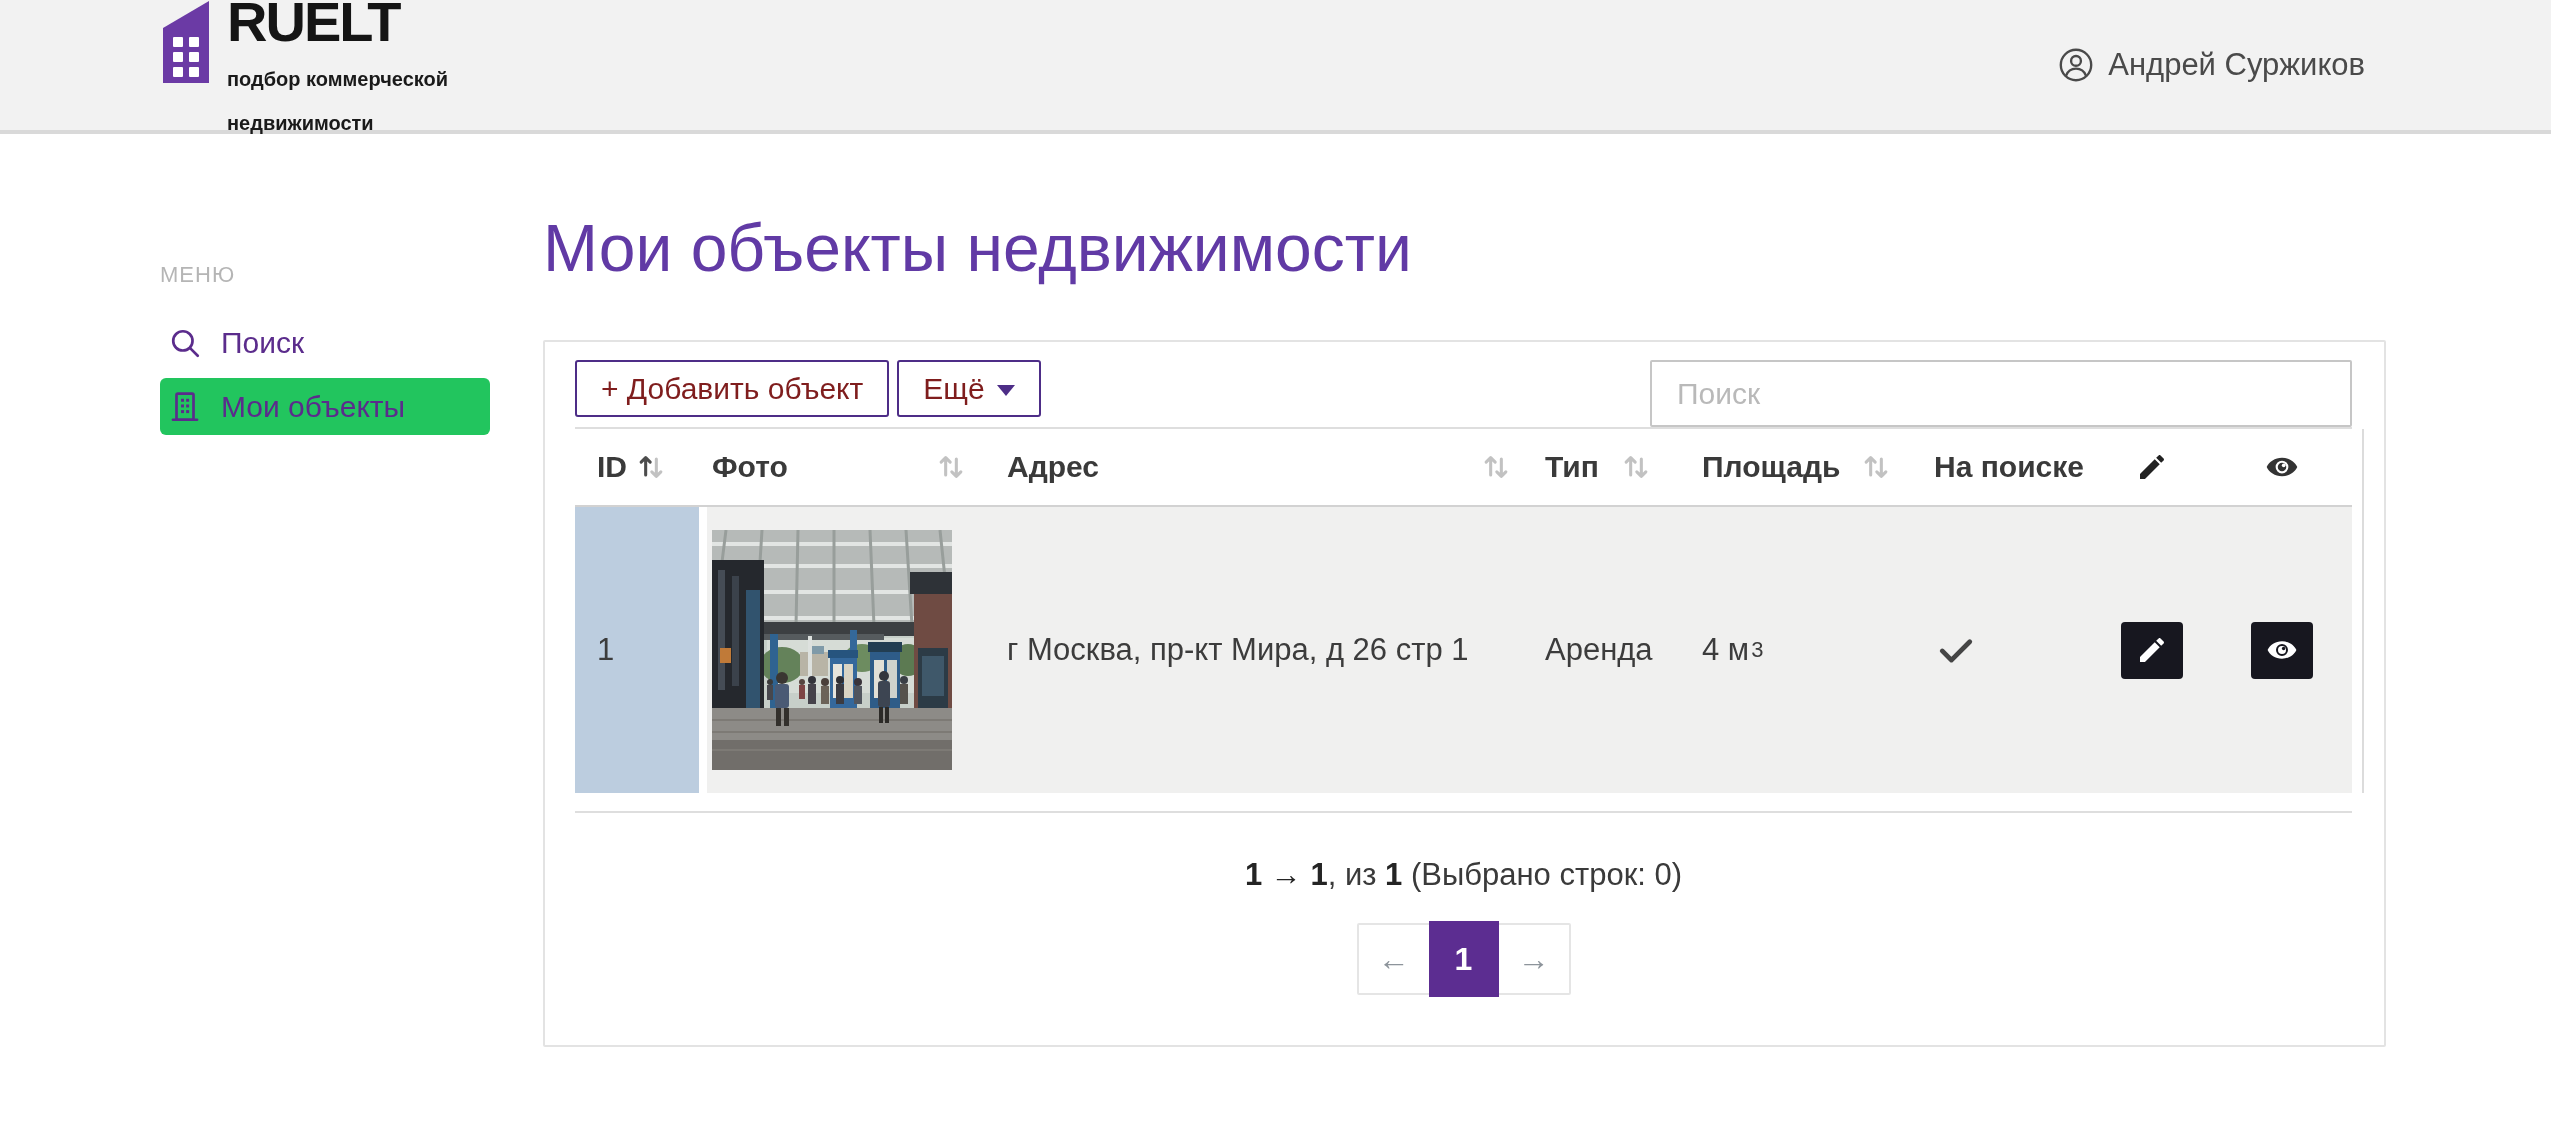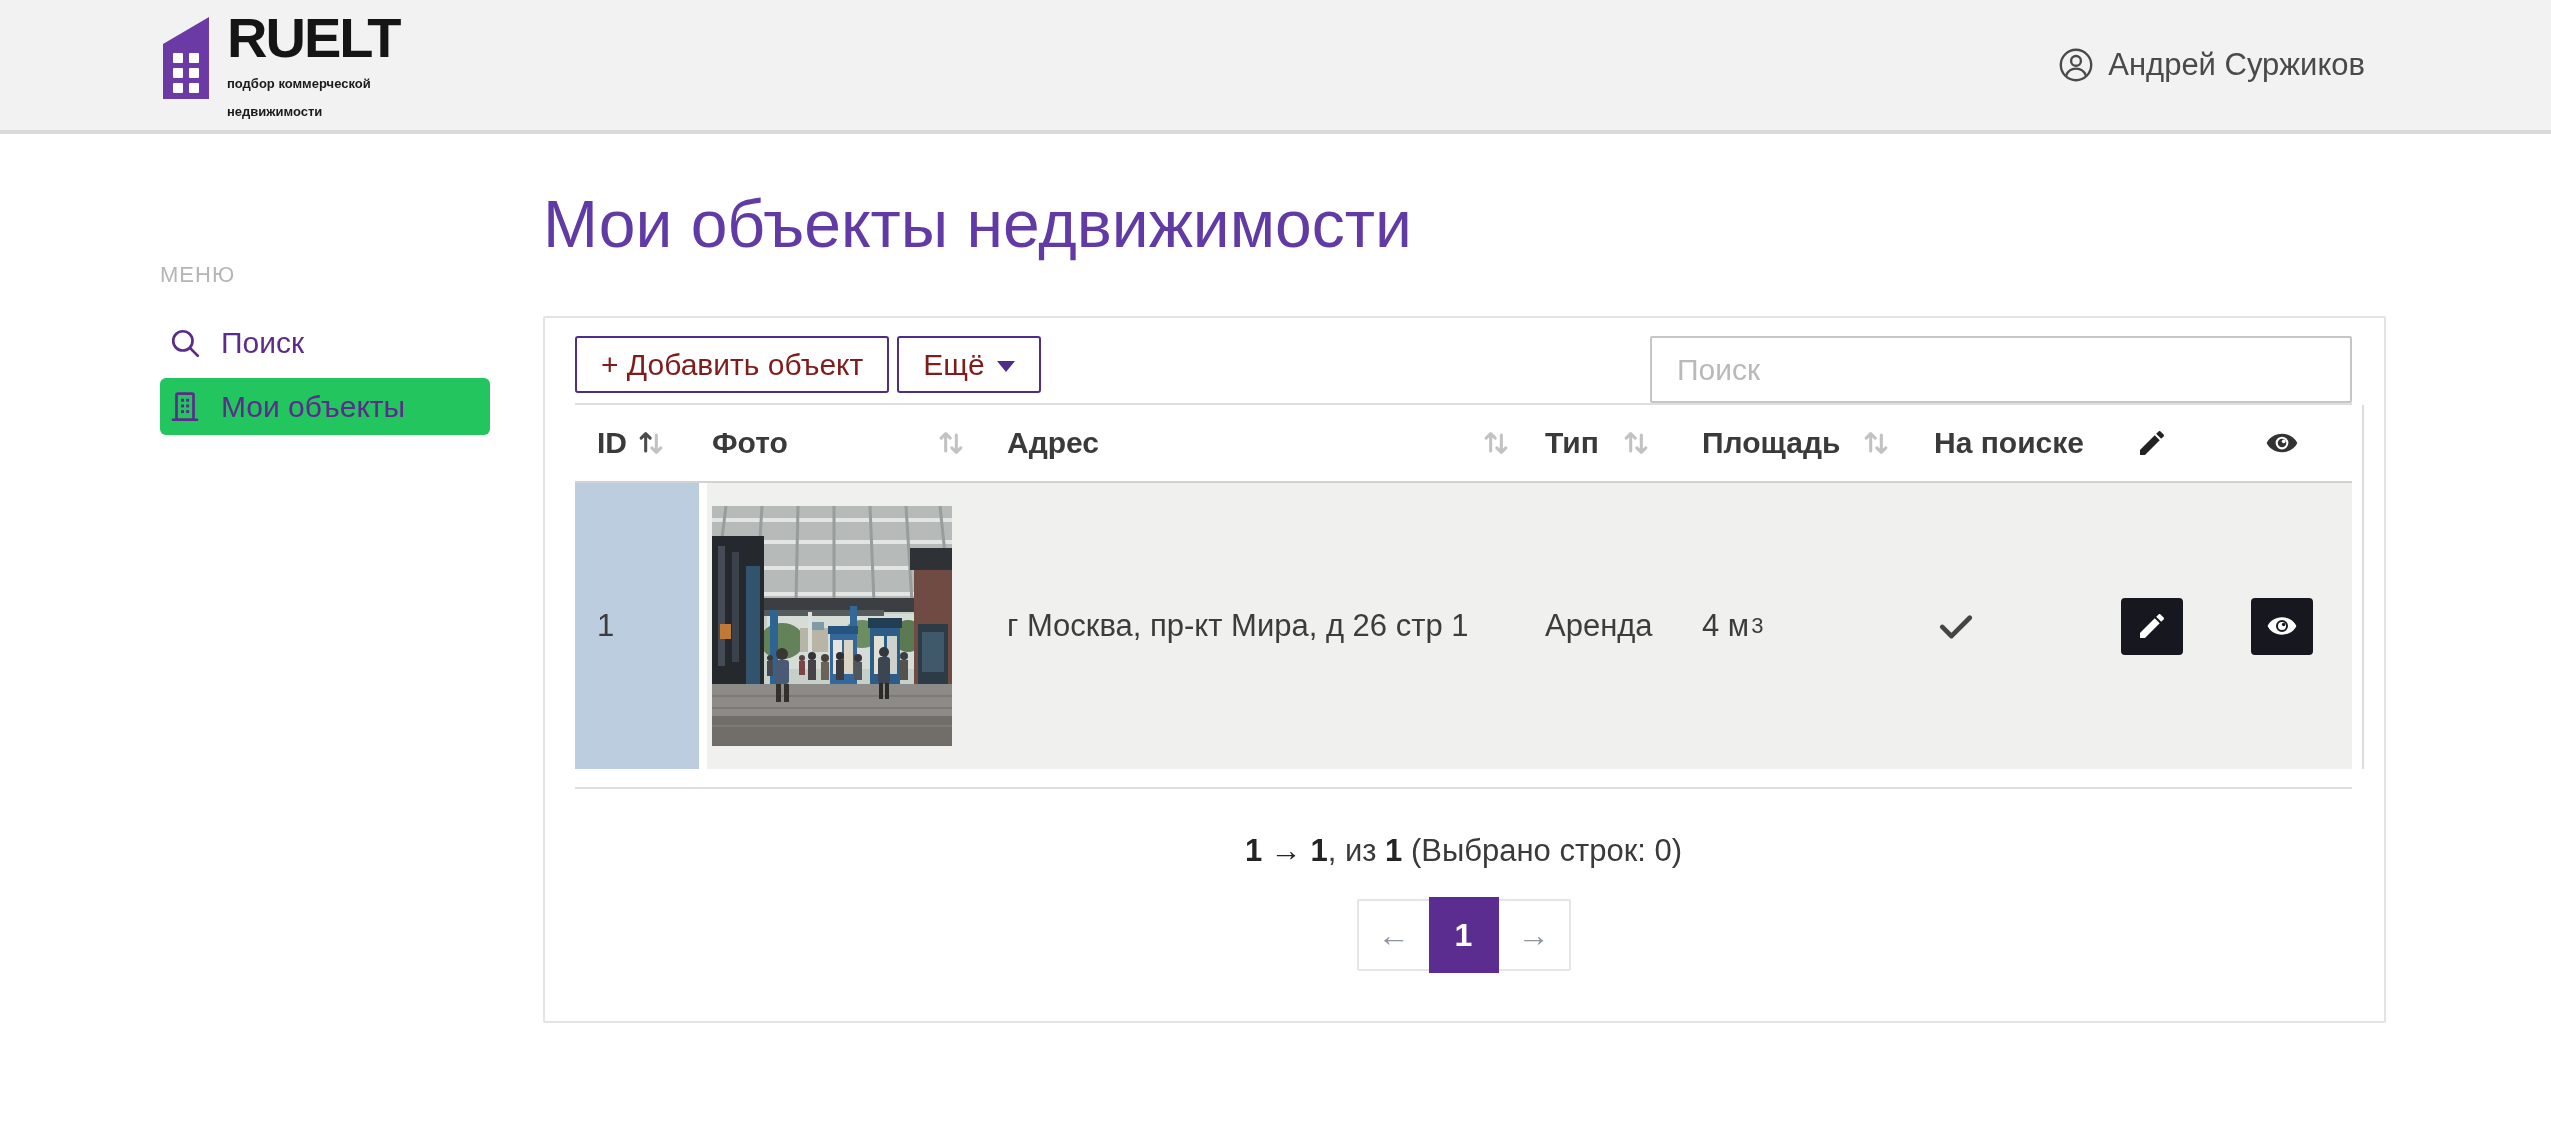--- a/index.html
+++ b/index.html
@@ -7,37 +7,37 @@
     font-family:"Liberation Sans","DejaVu Sans",sans-serif; }
 
   
   .topbar { height:134px; background:#f2f2f2; border-bottom:4px solid #d9d9d9;
     display:flex; align-items:center; justify-content:space-between;
     padding:0 186px 0 163px; }
   .logo { display:flex; align-items:flex-start; gap:18px; cursor:pointer; }
   .logo-mark { width:46px; height:82px; margin-top:6px; }
   .logo-text { display:flex; flex-direction:column; }
   .brand { font-size:56px; font-weight:800; letter-spacing:-2px; color:#151515; line-height:0.95; }
-  .tagline { font-size:13px; font-weight:700; color:#1a1a1a; line-height:1.18; margin-top:12px; }
+  .tagline { font-size:20px; font-weight:700; color:#1a1a1a; line-height:1.18; margin-top:20px; }
   .user-chip { display:flex; align-items:center; gap:13px; cursor:pointer; }
   .user-chip svg { width:38px; height:38px; }
   .user-name { font-size:31px; color:#4a4a4a; }
 
   
   .layout { display:flex; }
   .sidebar { width:543px; flex:0 0 543px; padding:128px 0 0 160px; }
   .menu-label { font-size:22px; color:#b5b5b5; letter-spacing:1px; margin-bottom:26px; }
   .menu-item { width:330px; height:57px; display:flex; align-items:center; gap:19px;
     padding:0 0 0 8px; border-radius:6px; color:#5b2c8c; font-size:30px;
     cursor:pointer; margin-bottom:7px; }
   .menu-item.active { background:#22c55e; }
   .menu-item svg { width:34px; height:34px; flex:0 0 34px; }
 
   .main { flex:1; padding-right:169px; }
-  .page-title { margin-top:52px; font-size:66px; font-weight:200; color:#613aa5; }
+  .page-title { margin-top:76px; font-size:66px; font-weight:200; color:#613aa5; }
 
   
   .card { margin-top:54px; border:2px solid #e3e3e3; border-radius:2px;
     background:#fff; padding:18px 32px 50px 30px; }
 
   .toolbar { display:flex; justify-content:space-between; align-items:flex-start; }
   .btn-group { display:flex; gap:8px; }
   .btn-outline { height:57px; border:2px solid #4d2d87; border-radius:3px;
     background:#fff; color:#7f1d1d; font-size:30px; display:flex; align-items:center;
     gap:12px; padding:0 24px; cursor:pointer; font-family:inherit; }

